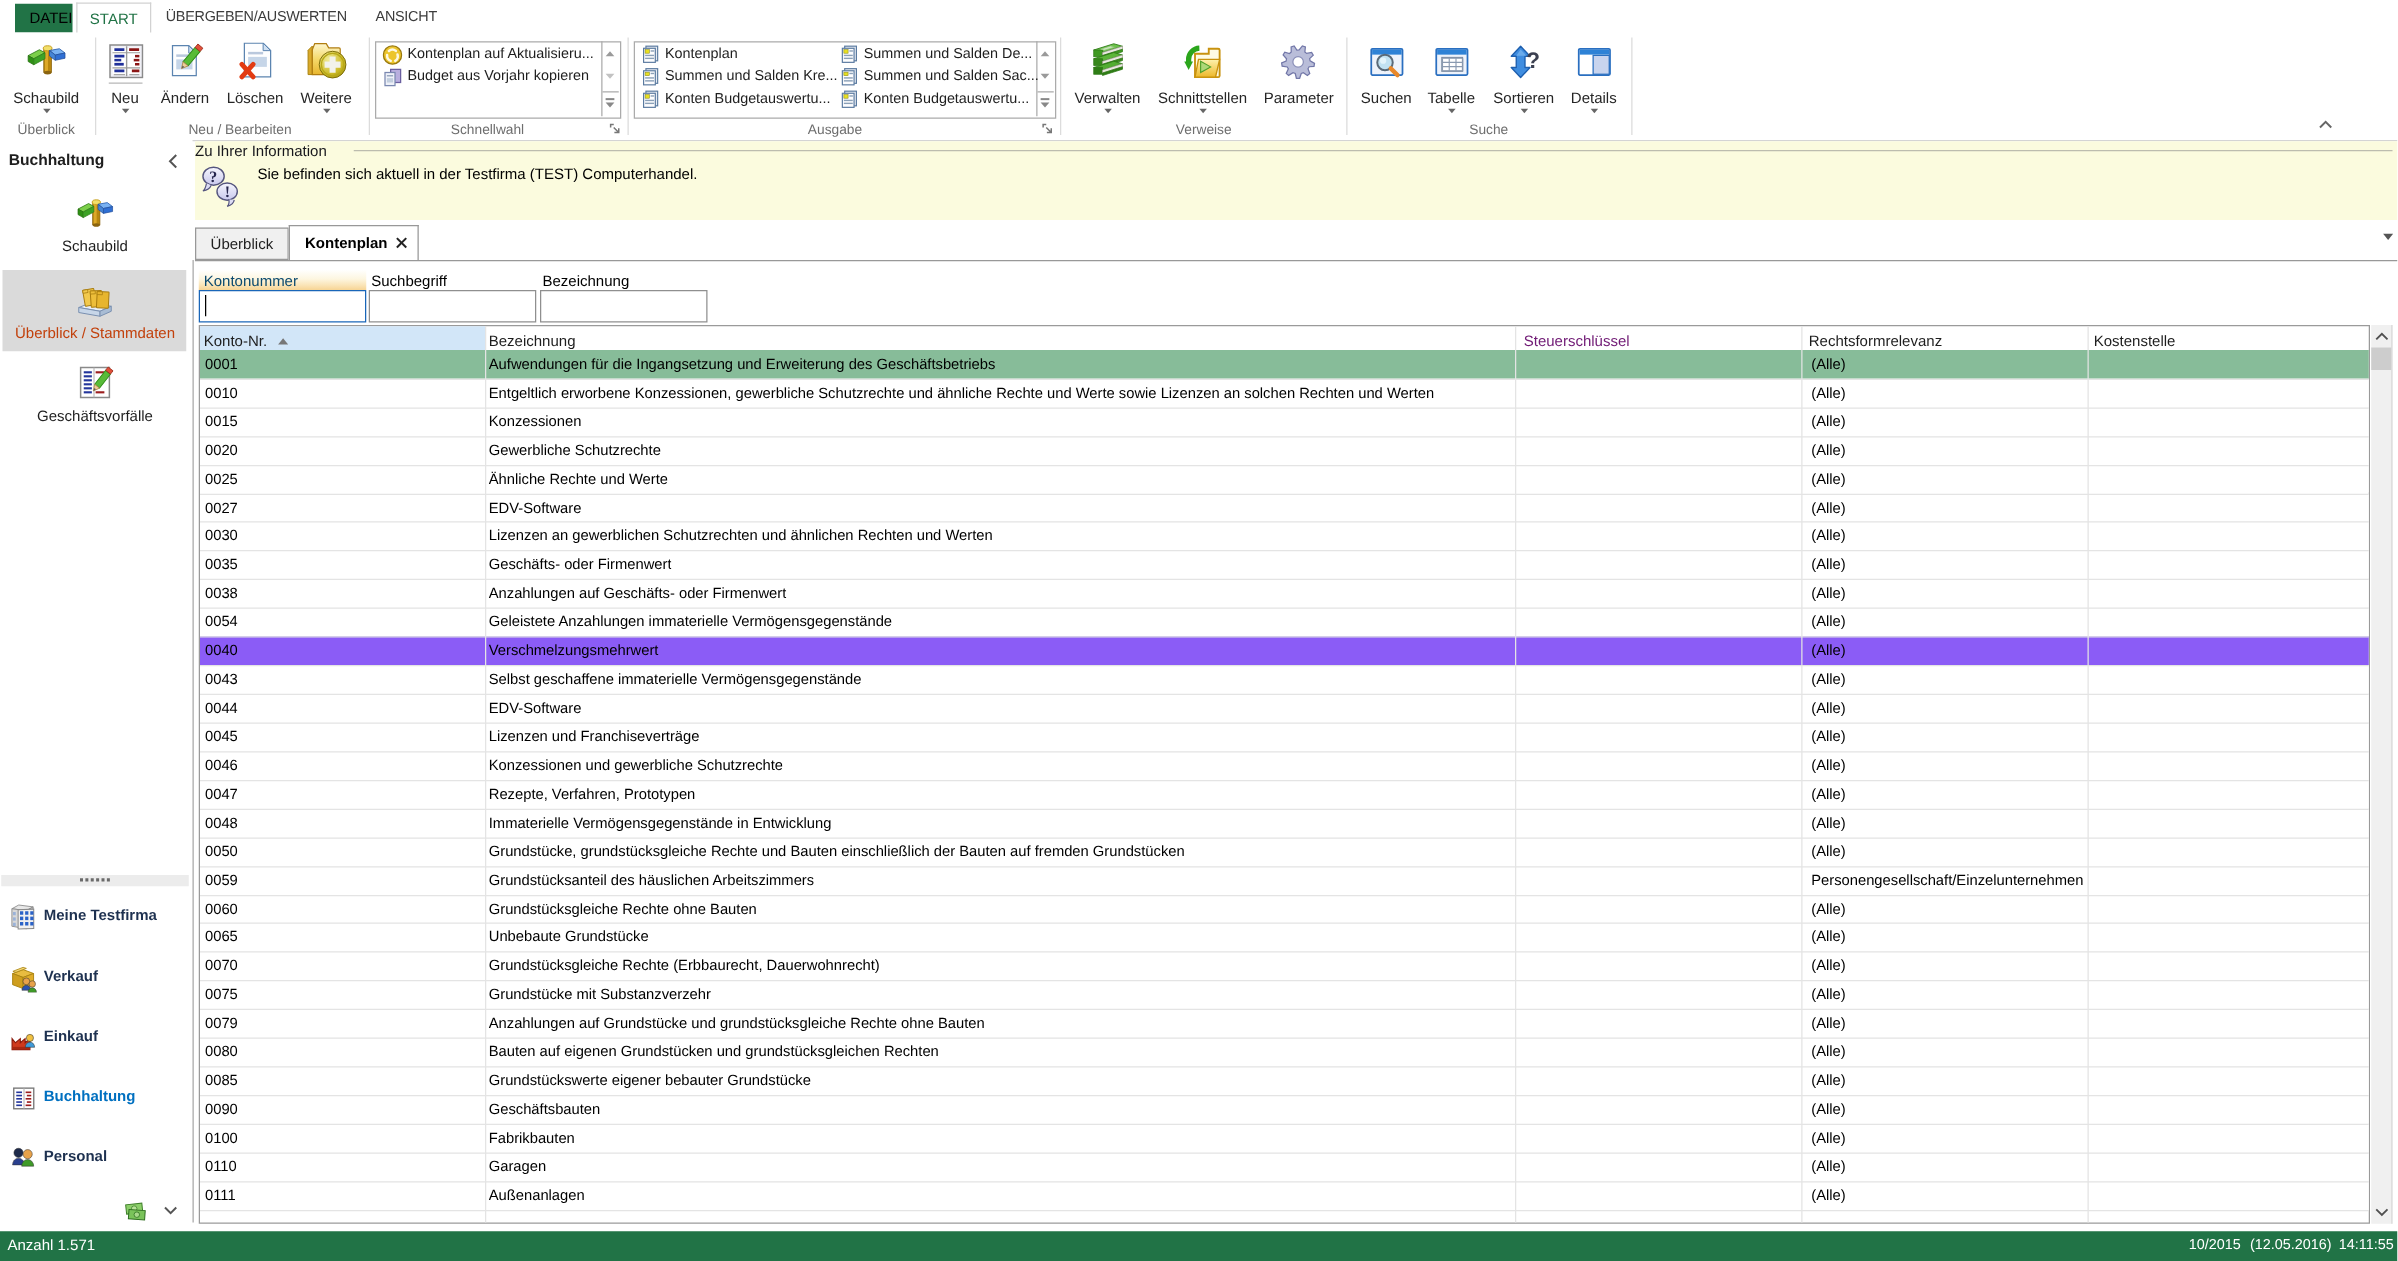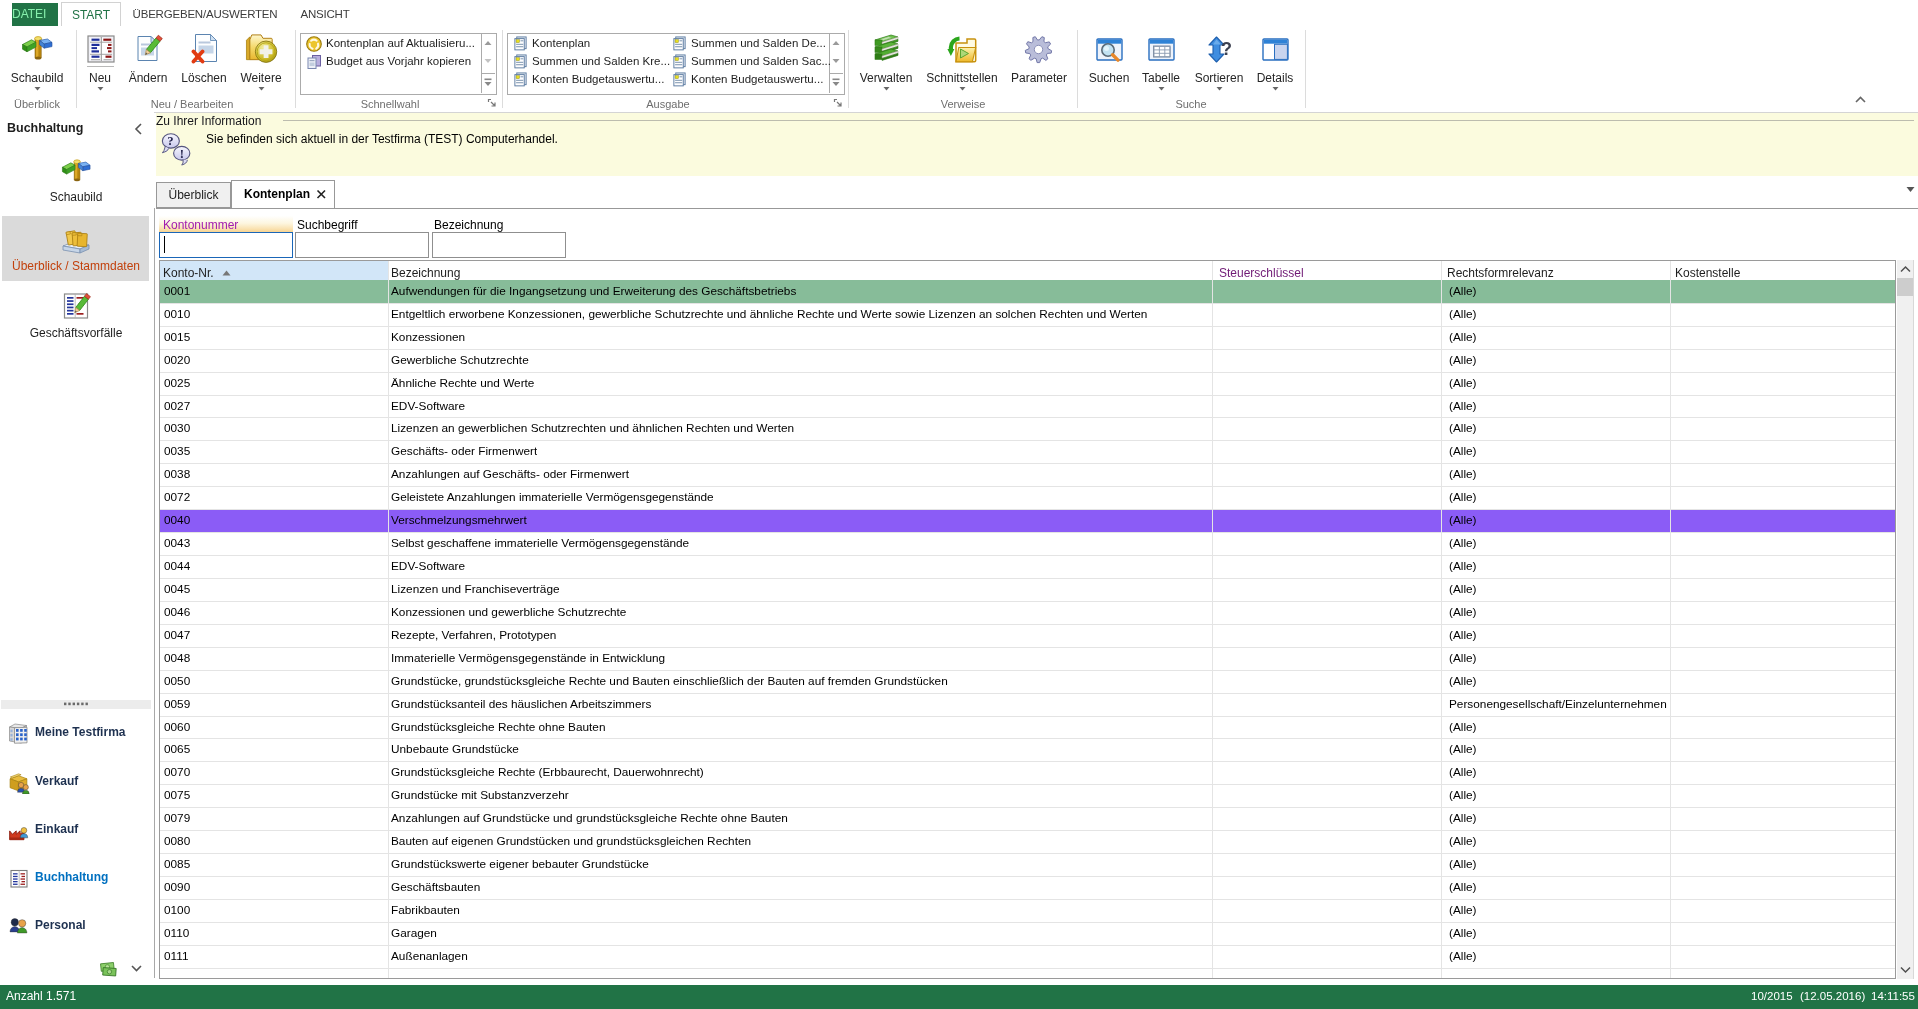--- a/index.html
+++ b/index.html
@@ -1,13 +1,13 @@
 <!DOCTYPE html>
 <html><head><meta charset="utf-8"><style>html,body{margin:0;padding:0}body{width:1918px;height:1009px;overflow:hidden;font-family:"Liberation Sans",sans-serif;background:#fff;position:relative;-webkit-font-smoothing:antialiased}.abs{position:absolute}.row span{position:absolute;top:0;height:100%;line-height:23px;font-size:11.8px;color:#000;white-space:nowrap;overflow:hidden}.rlbl{position:absolute;font-size:12px;color:#262626;text-align:center;white-space:nowrap}.glbl{position:absolute;font-size:11px;color:#6e6e6e;text-align:center;white-space:nowrap}.item{position:absolute;font-size:11.5px;color:#1e1e1e;white-space:nowrap}.vsep{position:absolute;width:1px;background:#dcdcdc;top:30px;height:78px}</style></head><body>
-<div class="abs" style="left:12px;top:3px;width:46px;height:23px;background:#217346;color:#86efac;font-size:12px;text-align:left;line-height:23px">DATEI</div>
+<div class="abs" style="left:12px;top:3px;width:46px;height:23px;background:#217346;color:#000000;font-size:12px;text-align:right;line-height:23px">DATEI</div>
 <div class="abs" style="left:61px;top:2px;width:58px;height:24px;background:#fff;border:1px solid #d2d2d2;border-bottom:none;color:#217346;font-size:12px;text-align:center;line-height:24px">START</div>
 <div class="abs" style="left:125px;top:3px;width:160px;height:23px;color:#3c3c3c;font-size:11.5px;letter-spacing:-0.2px;text-align:center;line-height:23px">ÜBERGEBEN/AUSWERTEN</div>
 <div class="abs" style="left:293px;top:3px;width:64px;height:23px;color:#3c3c3c;font-size:11.5px;letter-spacing:-0.2px;text-align:center;line-height:23px">ANSICHT</div>
 <div class="abs" style="left:0;top:26px;width:1918px;height:86px;background:#fff;border-bottom:1px solid #d4d4d4"></div>
 <div class="vsep" style="left:76px"></div>
 <div class="vsep" style="left:295px"></div>
 <div class="vsep" style="left:502px"></div>
 <div class="vsep" style="left:848px"></div>
 <div class="vsep" style="left:1077px"></div>
 <div class="vsep" style="left:1305px"></div>
@@ -460,21 +460,21 @@
 <svg class="abs" style="left:316px;top:189px" width="11" height="11" viewBox="0 0 11 11">
     <g stroke="#222" stroke-width="1.6">
       <line x1="1.5" y1="1.5" x2="9" y2="9"></line>
       <line x1="9" y1="1.5" x2="1.5" y2="9"></line>
     </g>
   </svg>
 <svg class="abs" style="left:1906px;top:186px" width="9" height="7" viewBox="0 0 9 7">
     <polygon points="0.5,1 8.5,1 4.5,6" fill="#555"></polygon>
   </svg>
 <div class="abs" style="left:159px;top:216px;width:134px;height:16px;background:linear-gradient(180deg,#fffffe 0%,#fdf6e0 45%,#fae3b4 78%,#f7d493 100%)"></div>
-<div class="abs" style="left:163px;top:218px;width:130px;height:14px;font-size:12px;color:#a21caf">Kontonummer</div>
+<div class="abs" style="left:163px;top:218px;width:130px;height:14px;font-size:12px;color:#0c4a6e">Kontonummer</div>
 <div class="abs" style="left:159px;top:232px;width:134px;height:26px;background:#fff;border:1px solid #1a66b8;box-sizing:border-box"></div>
 <div class="abs" style="left:164px;top:236px;width:1px;height:17px;background:#000"></div>
 <div class="abs" style="left:297px;top:218px;width:130px;height:14px;font-size:12px;color:#000">Suchbegriff</div>
 <div class="abs" style="left:295px;top:232px;width:134px;height:26px;background:#fff;border:1px solid #8f8f8f;box-sizing:border-box"></div>
 <div class="abs" style="left:434px;top:218px;width:130px;height:14px;font-size:12px;color:#000">Bezeichnung</div>
 <div class="abs" style="left:432px;top:232px;width:134px;height:26px;background:#fff;border:1px solid #8f8f8f;box-sizing:border-box"></div>
 <div class="abs" style="left:159px;top:259.5px;width:1737px;height:719.5px;background:#fff;border:1px solid #9a9a9a;box-sizing:border-box"></div>
 <div class="abs" style="left:160px;top:260.5px;width:228px;height:19.3px;background:#d2e6f8"></div>
 <div class="abs" style="left:163px;top:265.5px;width:120px;height:15px;font-size:12px;color:#1e1e1e">Konto-Nr.</div>
 <svg class="abs" style="left:222px;top:270px" width="9" height="6" viewBox="0 0 9 6">
@@ -523,21 +523,21 @@
     <span style="left:4px">0035</span>
     <span style="left:231px">Geschäfts- oder Firmenwert</span>
     <span style="left:1289px">(Alle)</span>
   </div>
 <div class="abs row" style="left:160px;top:463.2px;width:1735px;height:22.93px;background:#fff;">
     <span style="left:4px">0038</span>
     <span style="left:231px">Anzahlungen auf Geschäfts- oder Firmenwert</span>
     <span style="left:1289px">(Alle)</span>
   </div>
 <div class="abs row" style="left:160px;top:486.2px;width:1735px;height:22.93px;background:#fff;">
-    <span style="left:4px">0072</span>
+    <span style="left:4px">0054</span>
     <span style="left:231px">Geleistete Anzahlungen immaterielle Vermögensgegenstände</span>
     <span style="left:1289px">(Alle)</span>
   </div>
 <div class="abs row" style="left:160px;top:509.1px;width:1735px;height:22.93px;background:#8b5cf6;">
     <span style="left:4px">0040</span>
     <span style="left:231px">Verschmelzungsmehrwert</span>
     <span style="left:1289px">(Alle)</span>
   </div>
 <div class="abs row" style="left:160px;top:532.0px;width:1735px;height:22.93px;background:#fff;">
     <span style="left:4px">0043</span>

